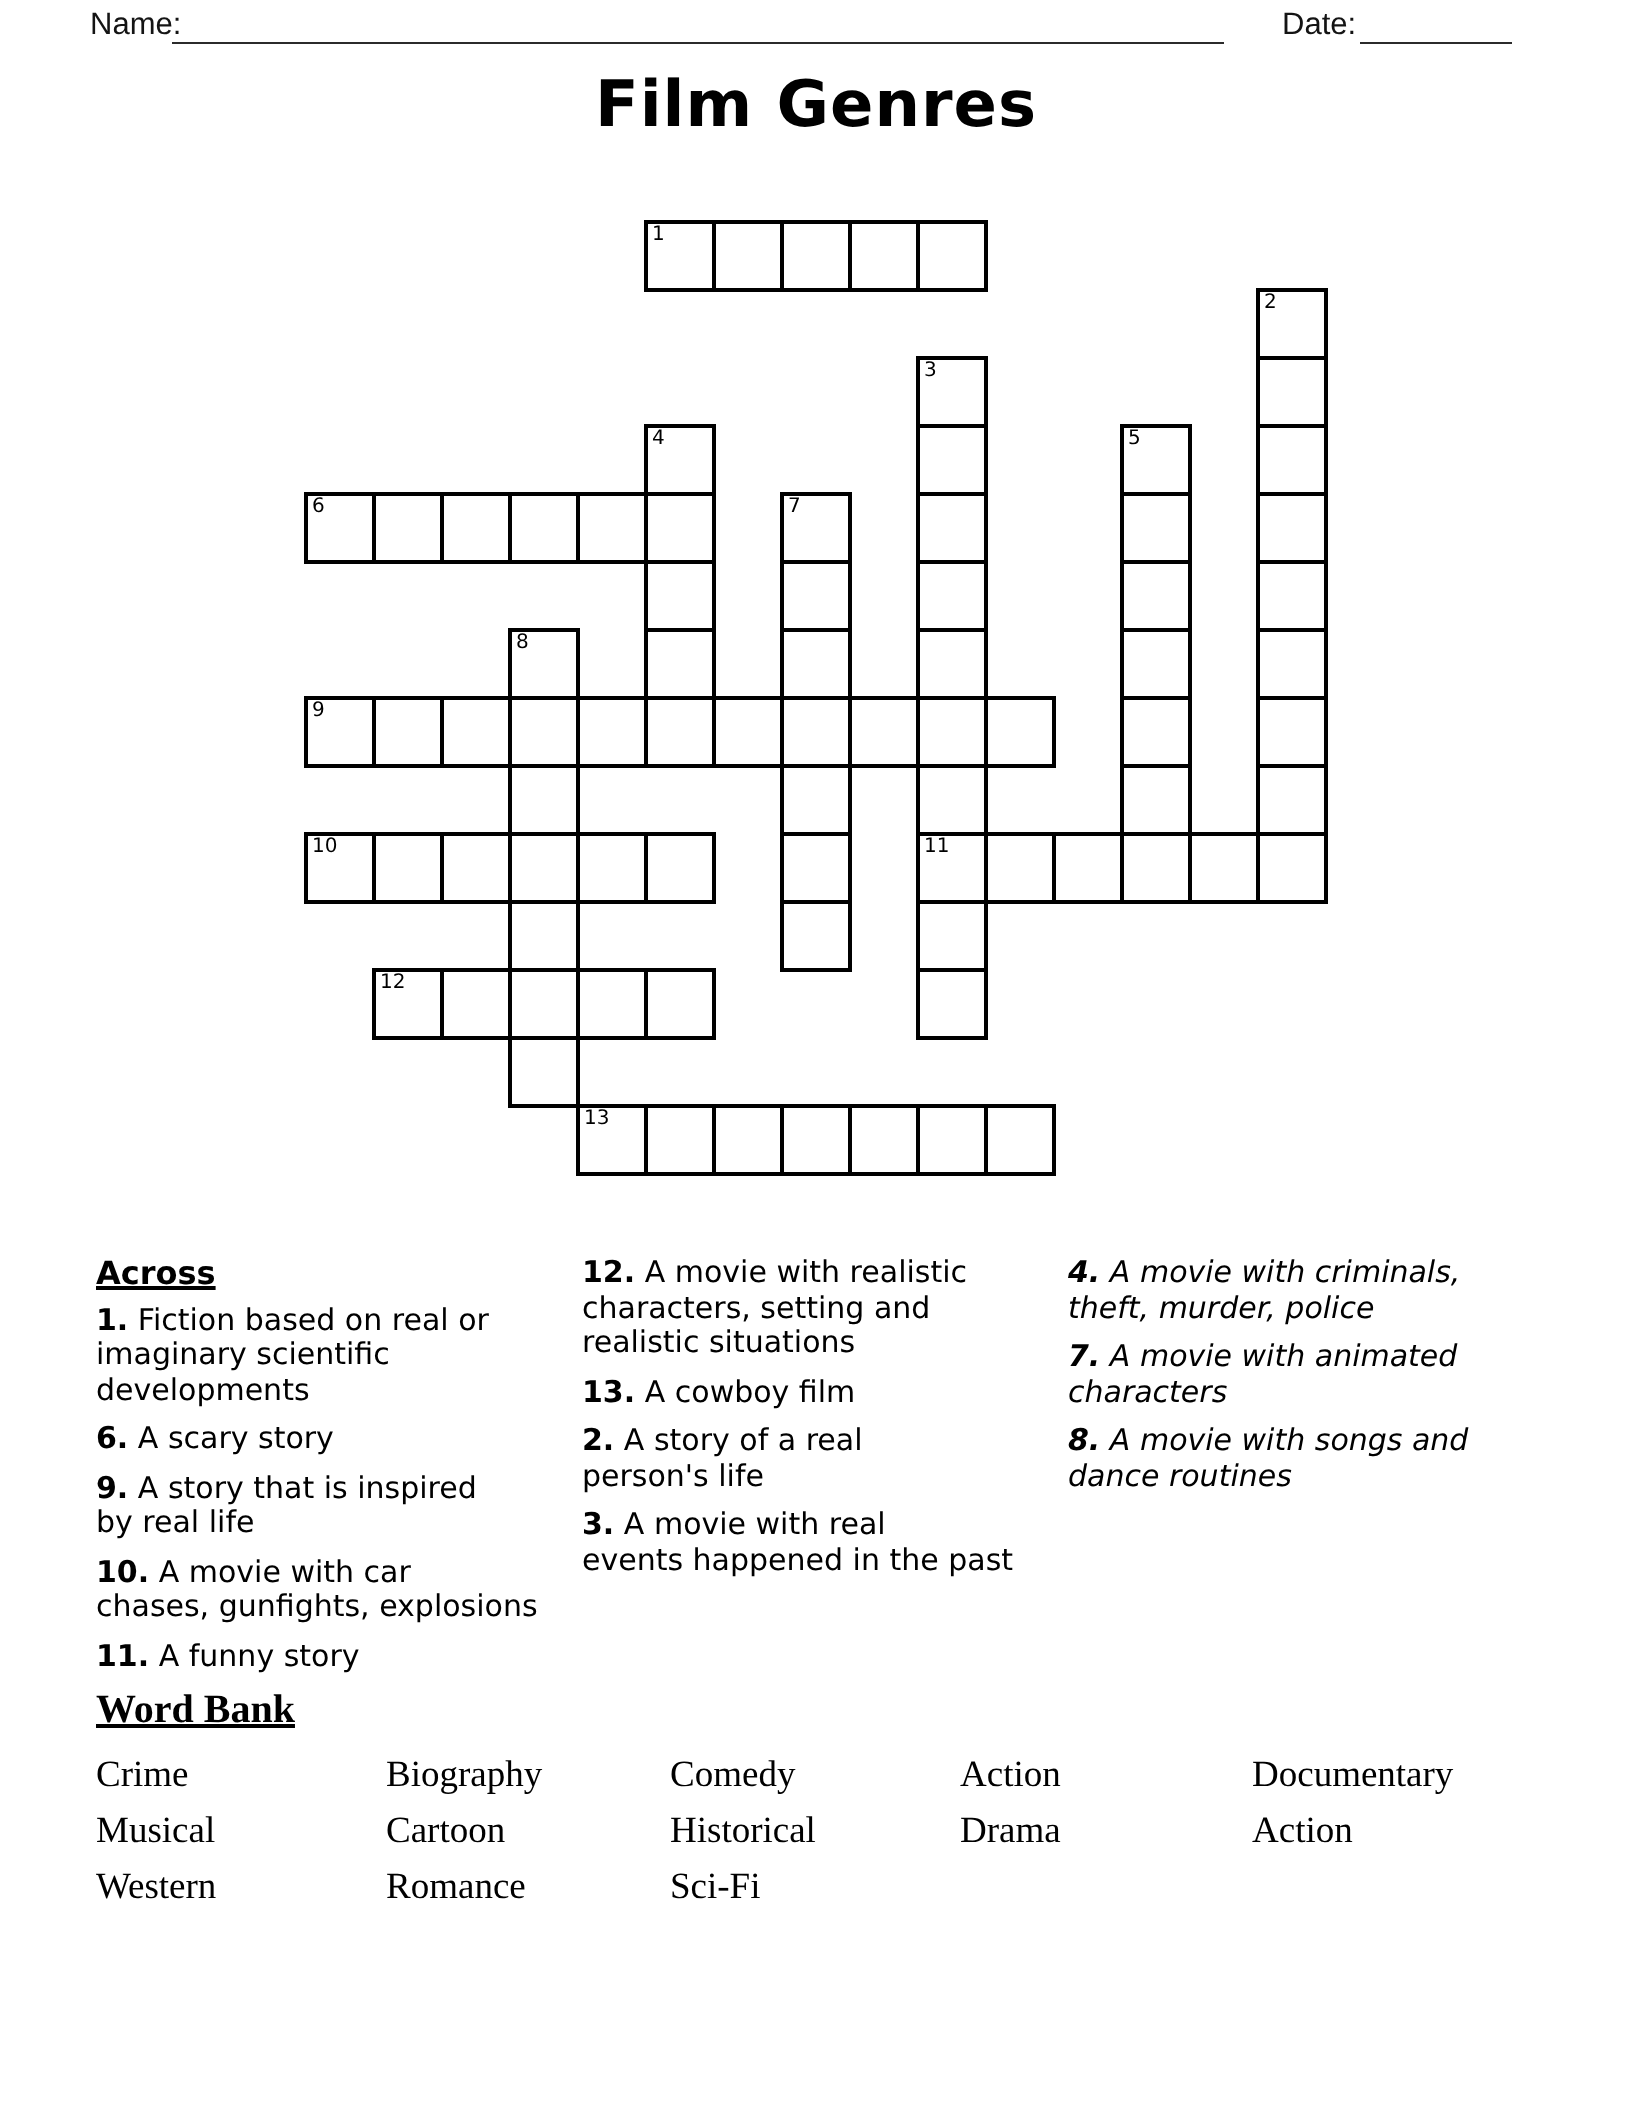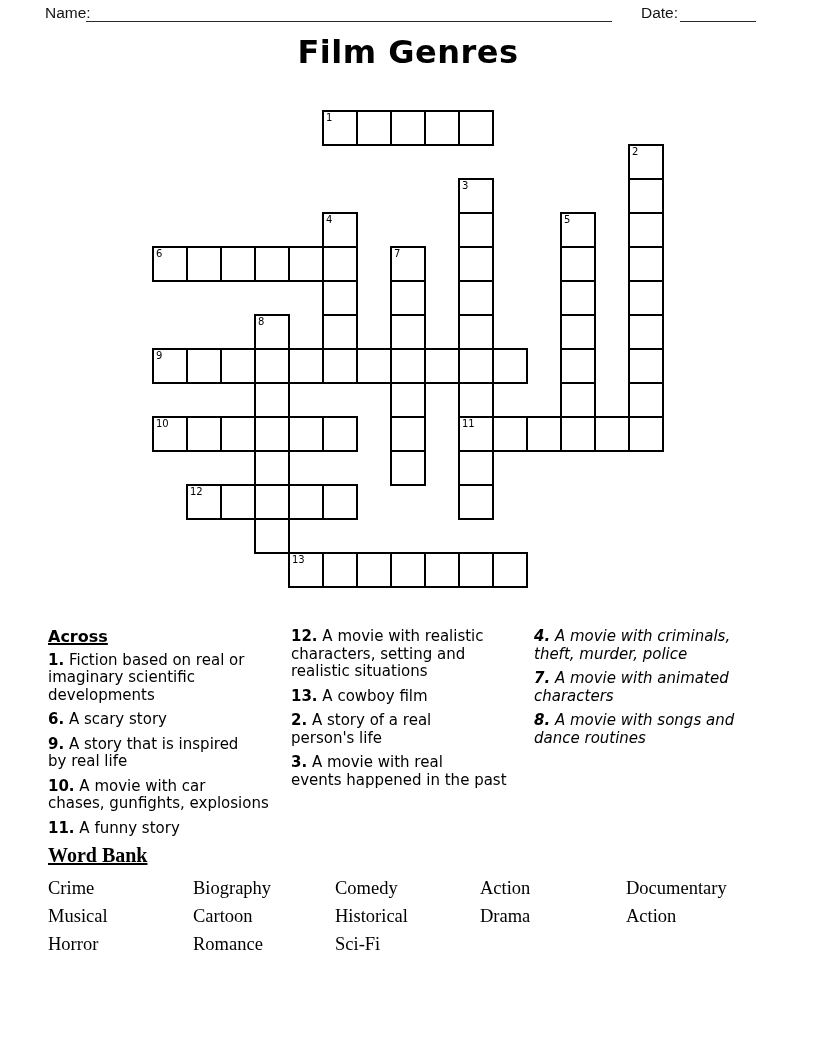--- a/index.html
+++ b/index.html
@@ -216,19 +216,19 @@
       <span>Crime</span>
       <span>Biography</span>
       <span>Comedy</span>
       <span>Action</span>
       <span>Documentary</span>
       <span>Musical</span>
       <span>Cartoon</span>
       <span>Historical</span>
       <span>Drama</span>
       <span>Action</span>
-      <span>Horror</span>
+      <span>Western</span>
       <span>Romance</span>
       <span>Sci-Fi</span>
     </div>
   </div>
 
 </div>
 
 </body></html>

